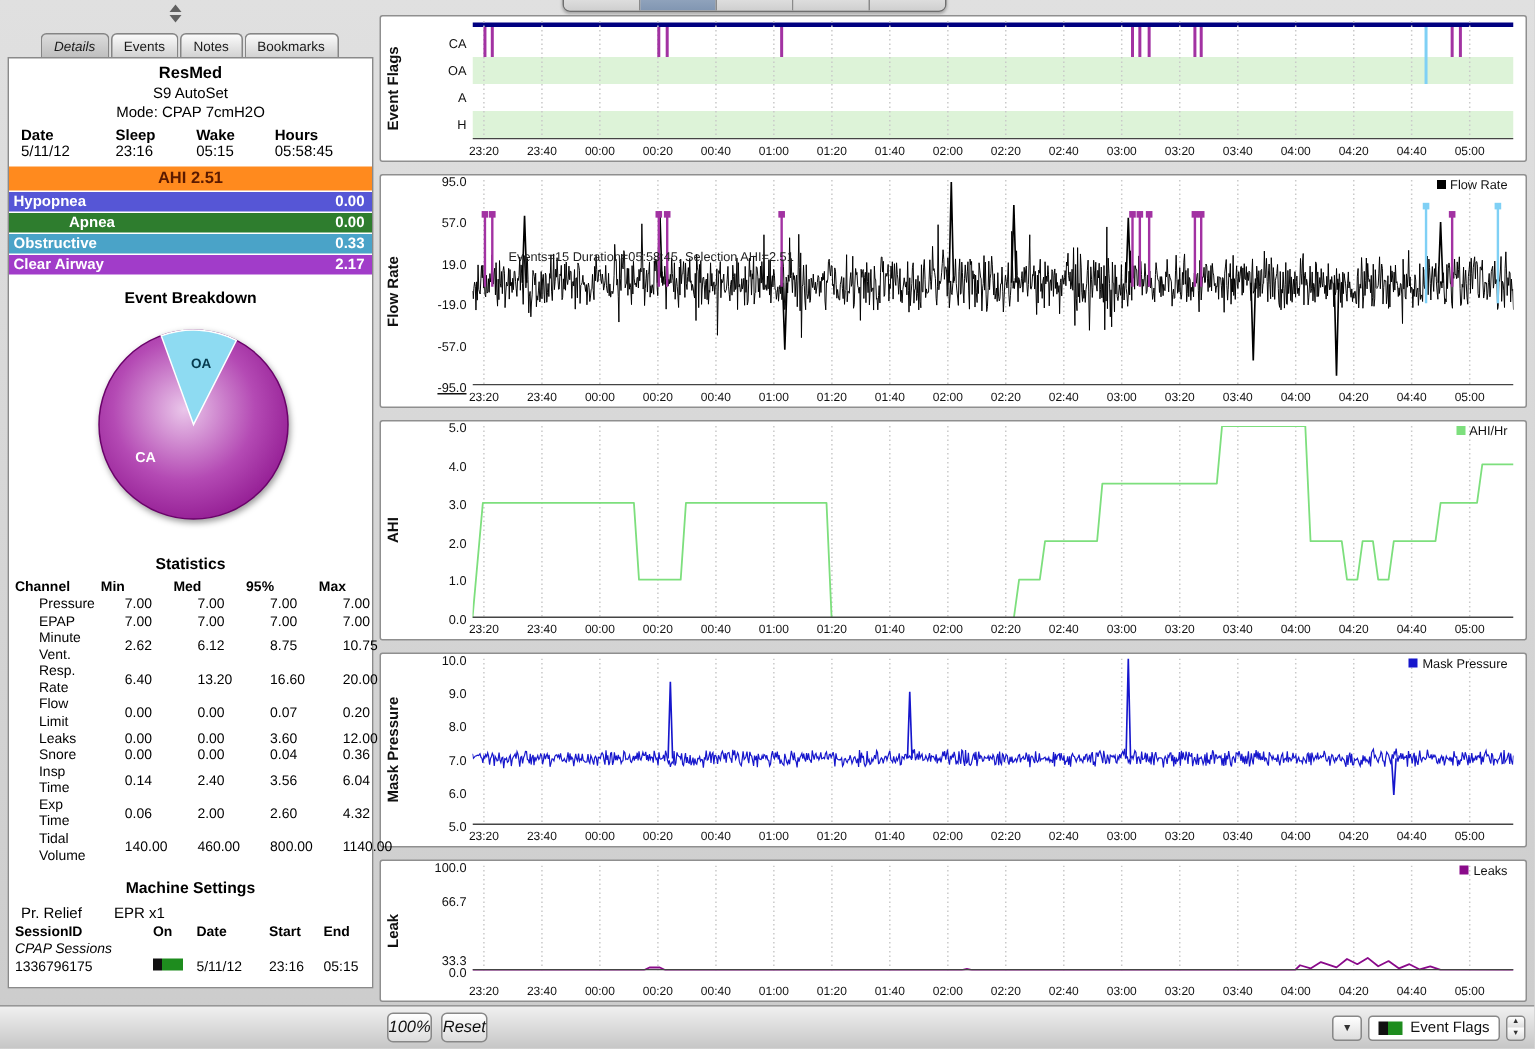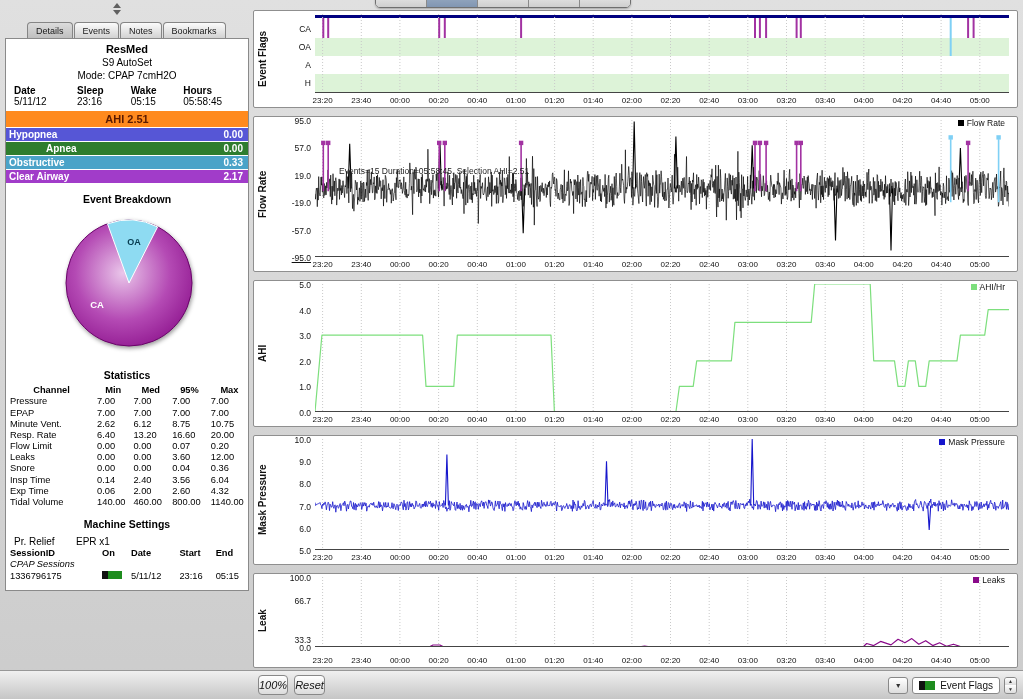--- a/index.html
+++ b/index.html
@@ -13,35 +13,35 @@
   .toolbar-seg .seg:last-child{border-right:none;}
   .toolbar-seg .seg.sel{background:linear-gradient(#a9b9cd,#8196b2);}
   .grip{position:absolute;left:110px;top:2px;width:14px;height:17px;}
   .grip .t-up{width:0;height:0;border-left:4px solid transparent;border-right:4px solid transparent;border-bottom:5px solid #606060;margin:1px auto;}
   .grip .t-down{width:0;height:0;border-left:4px solid transparent;border-right:4px solid transparent;border-top:5px solid #606060;margin:2px auto;}
 
   
   .sidebar{position:absolute;left:5px;top:22px;width:244px;}
   .tabs{display:flex;padding-left:22px;position:relative;z-index:2;}
   .tab{font-size:9px;color:#1a1a1a;padding:3px 8px 2px;border:1px solid #858585;border-bottom:none;border-radius:4px 4px 0 0;background:linear-gradient(#fbfbfb,#d2d2d2);margin-right:1px;}
-  .tab.active{background:linear-gradient(#dcdcdc,#bfbfbf);}
+  .tab.active{background:linear-gradient(#dcdcdc,#bfbfbf);font-style:italic;}
   .side-panel{border:1px solid #8a8a8a;background:#fff;position:relative;z-index:1;padding-bottom:8px;}
   .machine{text-align:center;padding:3px 0 1px;font-size:10px;line-height:1.3;color:#000;}
   .machine .brand{font-weight:bold;font-size:11px;}
   .sum-table{width:100%;border-collapse:collapse;font-size:10px;margin-top:2px;}
   .sum-table th{font-weight:bold;text-align:left;padding-left:8px;}
   .sum-table td{padding:0 0 1px 8px;}
   .ahi-bar{margin-top:3px;height:16px;line-height:16px;text-align:center;font-weight:bold;font-size:11px;color:#5a1a00;}
   .idx-row{height:13px;line-height:13px;display:flex;justify-content:space-between;font-size:10px;font-weight:bold;color:#fff;margin-top:1px;padding:0 5px 0 3px;gap:41px;}
   .sec-title{text-align:center;font-weight:bold;font-size:10.5px;margin:10px 0 4px;color:#000;}
   .pie-wrap{text-align:center;margin:0;}
   .pie-wrap svg{filter:drop-shadow(1px 2px 2px rgba(0,0,0,.4));}
   .stats{width:100%;border-collapse:collapse;font-size:9.3px;line-height:1.2;}
-  .stats th{text-align:center;font-weight:bold;padding-left:4px;}
-  .stats td{padding-left:4px;}
+  .stats th{text-align:left;font-weight:bold;padding-left:4px;}
+  .stats td{padding-left:20px;}
   .set-row{display:flex;font-size:10px;padding:2px 8px 1px;}
   .set-row .lab{width:62px;}
   .sess{width:100%;border-collapse:collapse;font-size:9.3px;}
   .sess th{text-align:left;font-weight:bold;padding-left:4px;white-space:nowrap;}
   .sess td{padding:1px 0 1px 4px;}
   .sess .group{font-style:italic;}
   .swatch{display:inline-block;width:20px;height:8px;background:linear-gradient(90deg,#111 30%,#1e8c1e 30%);}
 
   
   .charts{position:absolute;left:253px;top:10px;width:765px;}

